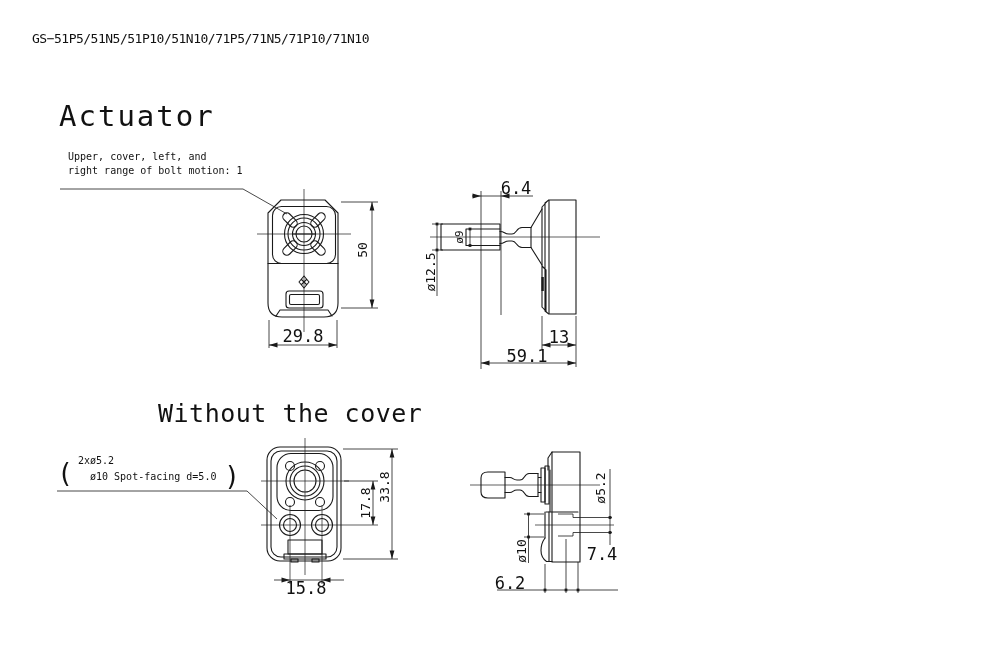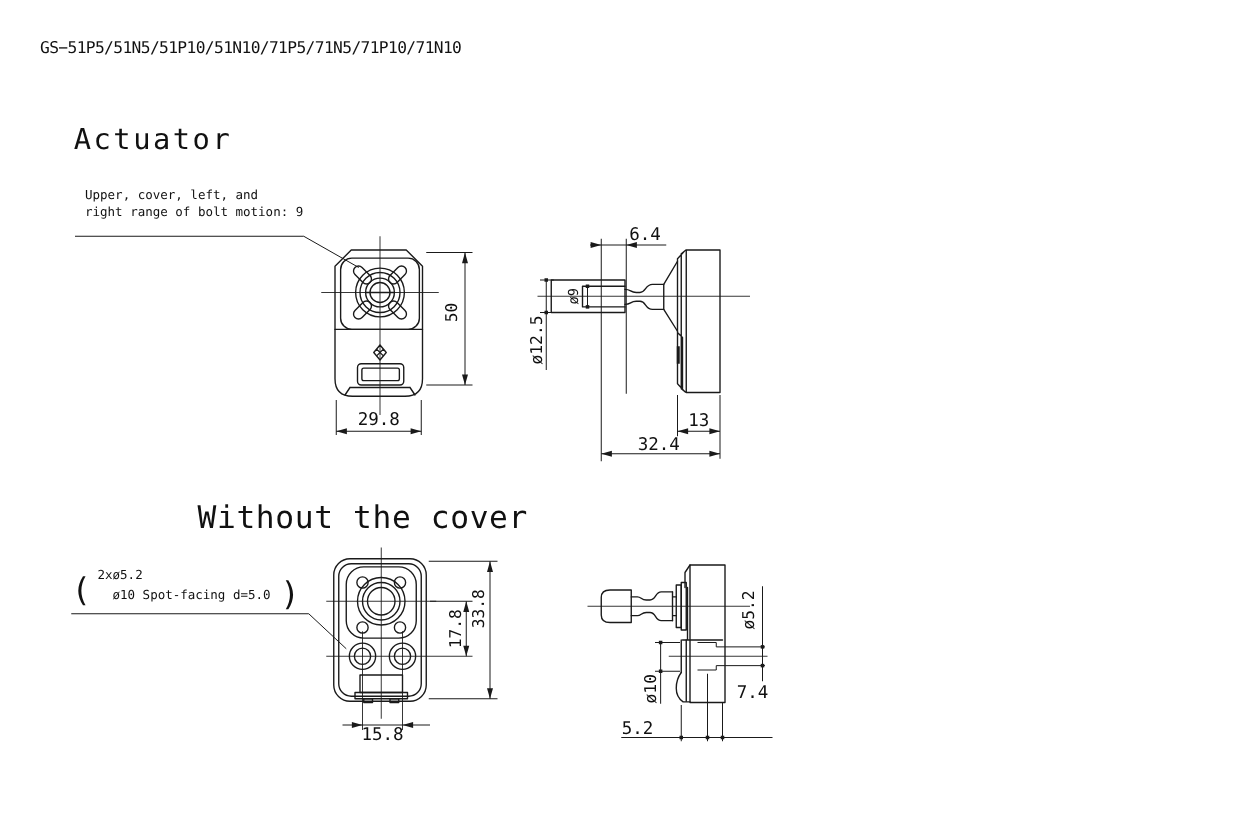--- a/index.html
+++ b/index.html
@@ -1,19 +1,19 @@
 <!DOCTYPE html>
 <html><head>
 <meta charset="utf-8">
 <style>
   html,body{margin:0;padding:0}
   body{width:1000px;height:650px;background:#fff;position:relative;overflow:hidden;
        font-family:"DejaVu Sans Mono","Liberation Mono",monospace;color:#111}
   .t{position:absolute;white-space:pre}
-  .c{position:absolute;transform:translate(-50%,-50%);white-space:pre;font-size:14px}
+  .c{position:absolute;transform:translate(-50%,-50%);white-space:pre;font-size:17px}
   .r{position:absolute;transform:translate(-50%,-50%) rotate(-90deg);white-space:pre;font-size:13px}
   .fs11{font-size:11px}
   .small{font-size:10px}
   .paren{font-size:26px;font-weight:400}
   #draw{position:absolute;left:0;top:0}
   .ol{fill:none;stroke:#1a1a1a;stroke-width:1.1;stroke-linecap:round;stroke-linejoin:round}
   .dl{fill:none;stroke:#1a1a1a;stroke-width:0.8}
   .cl{fill:none;stroke:#1a1a1a;stroke-width:0.7}
   .th{fill:none;stroke:#1a1a1a;stroke-width:2.4}
   .ar{fill:#1a1a1a;stroke:none}
@@ -198,41 +198,41 @@
       <path class="dl" d="M497,590 H618 M545,564 V593 M566,539 V593 M578,562 V593"></path>
       <rect class="ar" x="543.6" y="588.6" width="2.8" height="2.8"></rect>
       <rect class="ar" x="564.6" y="588.6" width="2.8" height="2.8"></rect>
       <rect class="ar" x="576.6" y="588.6" width="2.8" height="2.8"></rect>
     </g>
   </g>
 </svg>
 
 <span class="t" style="left:32px;top:31px;font-size:13px;letter-spacing:-0.5px">GS−51P5/51N5/51P10/51N10/71P5/71N5/71P10/71N10</span>
 
-<span class="t" style="left:59px;top:99px;font-size:23px;letter-spacing:2px">Actuator</span>
+<span class="t" style="left:59px;top:99px;font-size:29px;letter-spacing:2px">Actuator</span>
 
 <span class="t small" style="left:68px;top:151px">Upper, cover, left, and</span>
-<span class="t small" style="left:68px;top:165px">right range of bolt motion: 9</span>
+<span class="t small" style="left:68px;top:165px">right range of bolt motion: 1</span>
 
 <span class="r" style="left:362px;top:250px">50</span>
 <span class="c" style="left:303px;top:336px">29.8</span>
 
 <span class="c" style="left:516px;top:188px">6.4</span>
 <span class="r fs11" style="left:459px;top:237px">ø9</span>
 <span class="r" style="left:430px;top:272px">ø12.5</span>
 <span class="c" style="left:559px;top:337px">13</span>
-<span class="c" style="left:527px;top:356px">32.4</span>
+<span class="c" style="left:527px;top:356px">59.1</span>
 
 <span class="t" style="left:158px;top:399px;font-size:25px;letter-spacing:0.5px">Without the cover</span>
 
 <span class="c paren" style="left:65px;top:473px">(</span>
 <span class="t small" style="left:78px;top:455px">2xø5.2</span>
 <span class="t small" style="left:90px;top:471px">ø10 Spot-facing d=5.0</span>
 <span class="c paren" style="left:232px;top:476px">)</span>
 
 <span class="r" style="left:365px;top:503px">17.8</span>
 <span class="r" style="left:384px;top:487px">33.8</span>
 <span class="c" style="left:306px;top:588px">15.8</span>
 
 <span class="r" style="left:600px;top:488px">ø5.2</span>
 <span class="r" style="left:521px;top:551px">ø10</span>
-<span class="c" style="left:510px;top:583px">5.2</span>
+<span class="c" style="left:510px;top:583px">6.2</span>
 <span class="c" style="left:602px;top:554px">7.4</span>
 
 </body></html>

